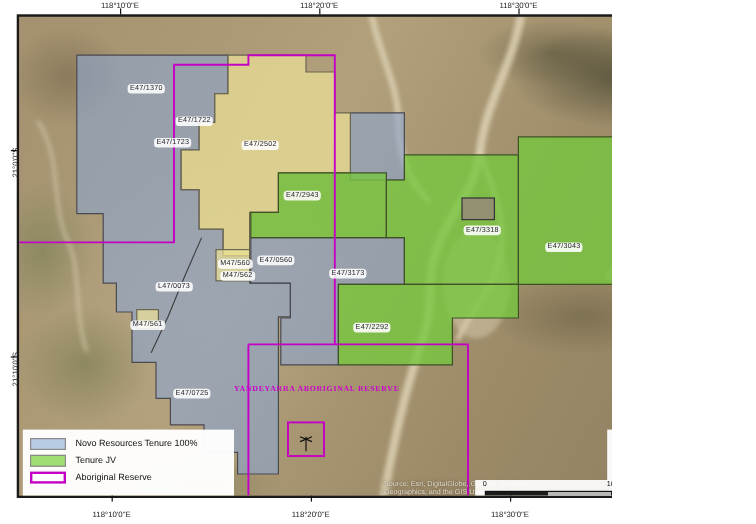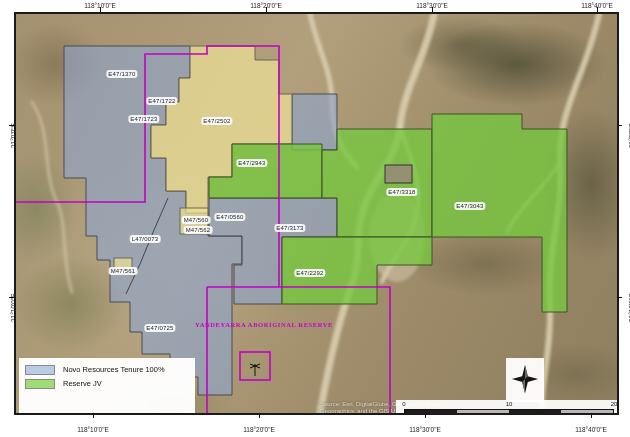--- a/index.html
+++ b/index.html
@@ -1,16 +1,16 @@
 <!DOCTYPE html>
 <html><head>
 <meta charset="utf-8">
 <style>
   html,body{margin:0;padding:0;background:#fff;}
-  .stage{position:relative;width:630px;height:437px;background:#ffffff;overflow:hidden;
+  .stage{position:relative;width:510px;height:437px;background:#ffffff;overflow:hidden;
          font-family:"Liberation Sans",sans-serif;}
   
   .map-frame{position:absolute;left:14px;top:12px;width:601px;height:399px;
              border:2px solid #1a1a1a;overflow:hidden;background:#a39070;}
   .terrain{position:absolute;inset:0;
      background:
        radial-gradient(ellipse 130px 60px at 500px 50px, rgba(58,60,40,.65), transparent 70%),
        radial-gradient(ellipse 70px 110px at 575px 170px, rgba(70,70,48,.55), transparent 70%),
        radial-gradient(ellipse 90px 40px at 445px 30px, rgba(80,78,52,.5), transparent 70%),
        radial-gradient(ellipse 110px 45px at 470px 250px, rgba(92,86,60,.45), transparent 70%),
@@ -148,21 +148,25 @@
       <div>Geographics, and the GIS User Community</div>
     </div>
 
     <div class="legend">
       <div class="legend-row">
         <div class="swatch sw-novo"></div>
         <span>Novo Resources Tenure 100%</span>
       </div>
       <div class="legend-row">
         <div class="swatch sw-pioneer"></div>
-        <span>Reserve JV</span>
+        <span>Tenure JV</span>
+      </div>
+      <div class="legend-row">
+        <div class="swatch sw-reserve"></div>
+        <span>Aboriginal Reserve</span>
       </div>
     </div>
 
     <div class="north">
       <svg width="30" height="38" viewBox="-16 -18 32 38">
         <path d="M0,-15 L3,-3 L14,0 L3,3 L0,15 L-3,3 L-14,0 L-3,-3 Z" fill="#151515"></path>
         <path d="M0,-15 L3,-3 L0,0 Z" fill="#6a6a6a"></path>
         <path d="M0,15 L-3,3 L0,0 Z" fill="#6a6a6a"></path>
       </svg>
     </div>

